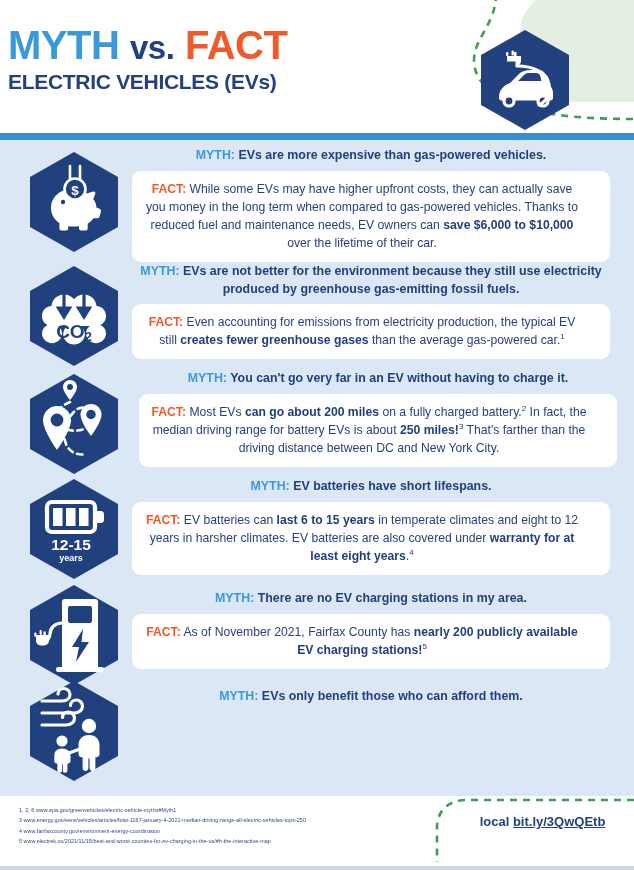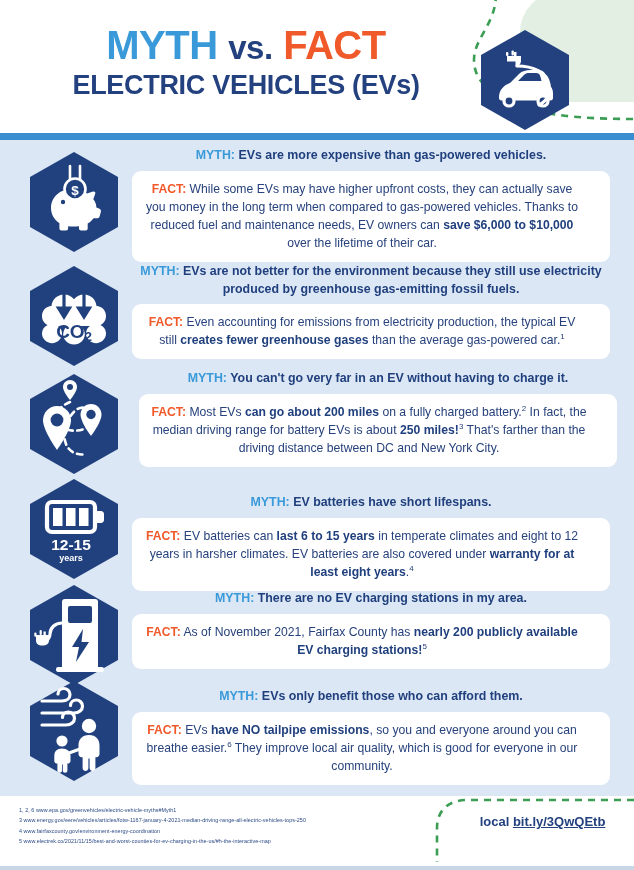--- a/index.html
+++ b/index.html
@@ -38,38 +38,37 @@
     height: 110px;
     background: #e3efe3;
     border-radius: 40px 0 0 44px;
   }
   .hdr-dash {
     position: absolute;
     pointer-events: none;
   }
   #title-wrap {
     position: absolute;
-    left: 26px;
+    left: 8px;
     top: 24px;
     width: 440px;
-    text-align: center;
   }
   .title-line1 {
     font-size: 40px;
     font-weight: 800;
     letter-spacing: -0.5px;
     line-height: 1.05;
     white-space: nowrap;
   }
   .t-myth { color: #3a9ad9; }
   .t-vs   { color: #23417e; font-size: 33px; }
   .t-fact { color: #f0592a; }
   .title-line2 {
     margin-top: 4px;
-    font-size: 27px;
+    font-size: 21px;
     font-weight: 800;
     color: #23417e;
     letter-spacing: -0.3px;
     white-space: nowrap;
   }
   #hdr-hex {
     position: absolute;
     left: 477px;
     top: 28px;
     width: 96px;
@@ -320,21 +319,21 @@
       <svg class="row-icon" viewBox="0 0 96 104" style="top:2px;">
         <polygon points="48,2 92,27 92,77 48,102 4,77 4,27" fill="#21417e"></polygon>
         <rect x="21" y="25" width="48" height="30" rx="5" fill="none" stroke="#ffffff" stroke-width="4.2"></rect>
         <rect x="27" y="31" width="9.5" height="18" fill="#ffffff"></rect>
         <rect x="40" y="31" width="9.5" height="18" fill="#ffffff"></rect>
         <rect x="53" y="31" width="9.5" height="18" fill="#ffffff"></rect>
         <path d="M71 34 L75 34 C76.6 34, 78 35.4, 78 37 L78 43 C78 44.6, 76.6 46, 75 46 L71 46 Z" fill="#ffffff"></path>
         <text x="45" y="73" font-family="'Liberation Sans',sans-serif" font-size="15.5" font-weight="700" fill="#ffffff" text-anchor="middle">12-15</text>
         <text x="45" y="84" font-family="'Liberation Sans',sans-serif" font-size="9" font-weight="700" fill="#ffffff" text-anchor="middle">years</text>
       </svg>
-      <div class="row-body" style="top:0px;margin-top:16px;">
+      <div class="row-body" style="top:0px;">
         <div class="myth-line">
           <span class="myth-kw">MYTH:</span><span> EV batteries have short lifespans.</span>
         </div>
         <div class="fact-card">
           <span class="fact-kw">FACT:</span><span> EV batteries can <b>last 6 to 15 years</b> in temperate climates and eight to 12 years in harsher climates. EV batteries are also covered under <b>warranty for at least eight years</b>.<sup>4</sup></span>
         </div>
       </div>
     </div>
 
     <div class="row" style="height:96px;">
@@ -382,23 +381,20 @@
         <g fill="#ffffff">
           <circle cx="36" cy="62" r="5.6"></circle>
           <path d="M36 69.5 C31 69.5, 28.3 72.5, 28.3 76.8 L28.3 82 C28.3 83.4, 29.4 84.5, 30.8 84.5 L31.4 84.5 L31.4 91.5 C31.4 92.8, 32.4 93.8, 33.7 93.8 C35 93.8, 36 92.8, 36 91.5 L36 85.5 L36.8 85.5 L36.8 91.5 C36.8 92.8, 37.8 93.8, 39.1 93.8 C40.4 93.8, 41.4 92.8, 41.4 91.5 L41.4 84.5 L42 84.5 C43.4 84.5, 44.5 83.4, 44.5 82 L44.5 76.8 C44.5 72.5, 41 69.5, 36 69.5 Z"></path>
         </g>
 
         <path d="M43 74 L54 70" stroke="#ffffff" stroke-width="3.4" stroke-linecap="round" fill="none"></path>
       </svg>
       <div class="row-body" style="top:8px;">
         <div class="myth-line">
           <span class="myth-kw">MYTH:</span><span> EVs only benefit those who can afford them.</span>
-        </div>
-        <div class="fact-card">
-          <span class="fact-kw">FACT:</span><span> EVs <b>have NO tailpipe emissions</b>, so you and everyone around you can breathe easier.<sup>6</sup> They improve local air quality, which is good for everyone in our community.</span>
         </div>
       </div>
     </div>
 
   </div>
 
   <div id="footer">
     <div id="sources">
       <div class="source-line">1, 2, 6 www.epa.gov/greenvehicles/electric-vehicle-myths#Myth1</div>
       <div class="source-line">3 www.energy.gov/eere/vehicles/articles/fotw-1167-january-4-2021-median-driving-range-all-electric-vehicles-tops-250</div>

